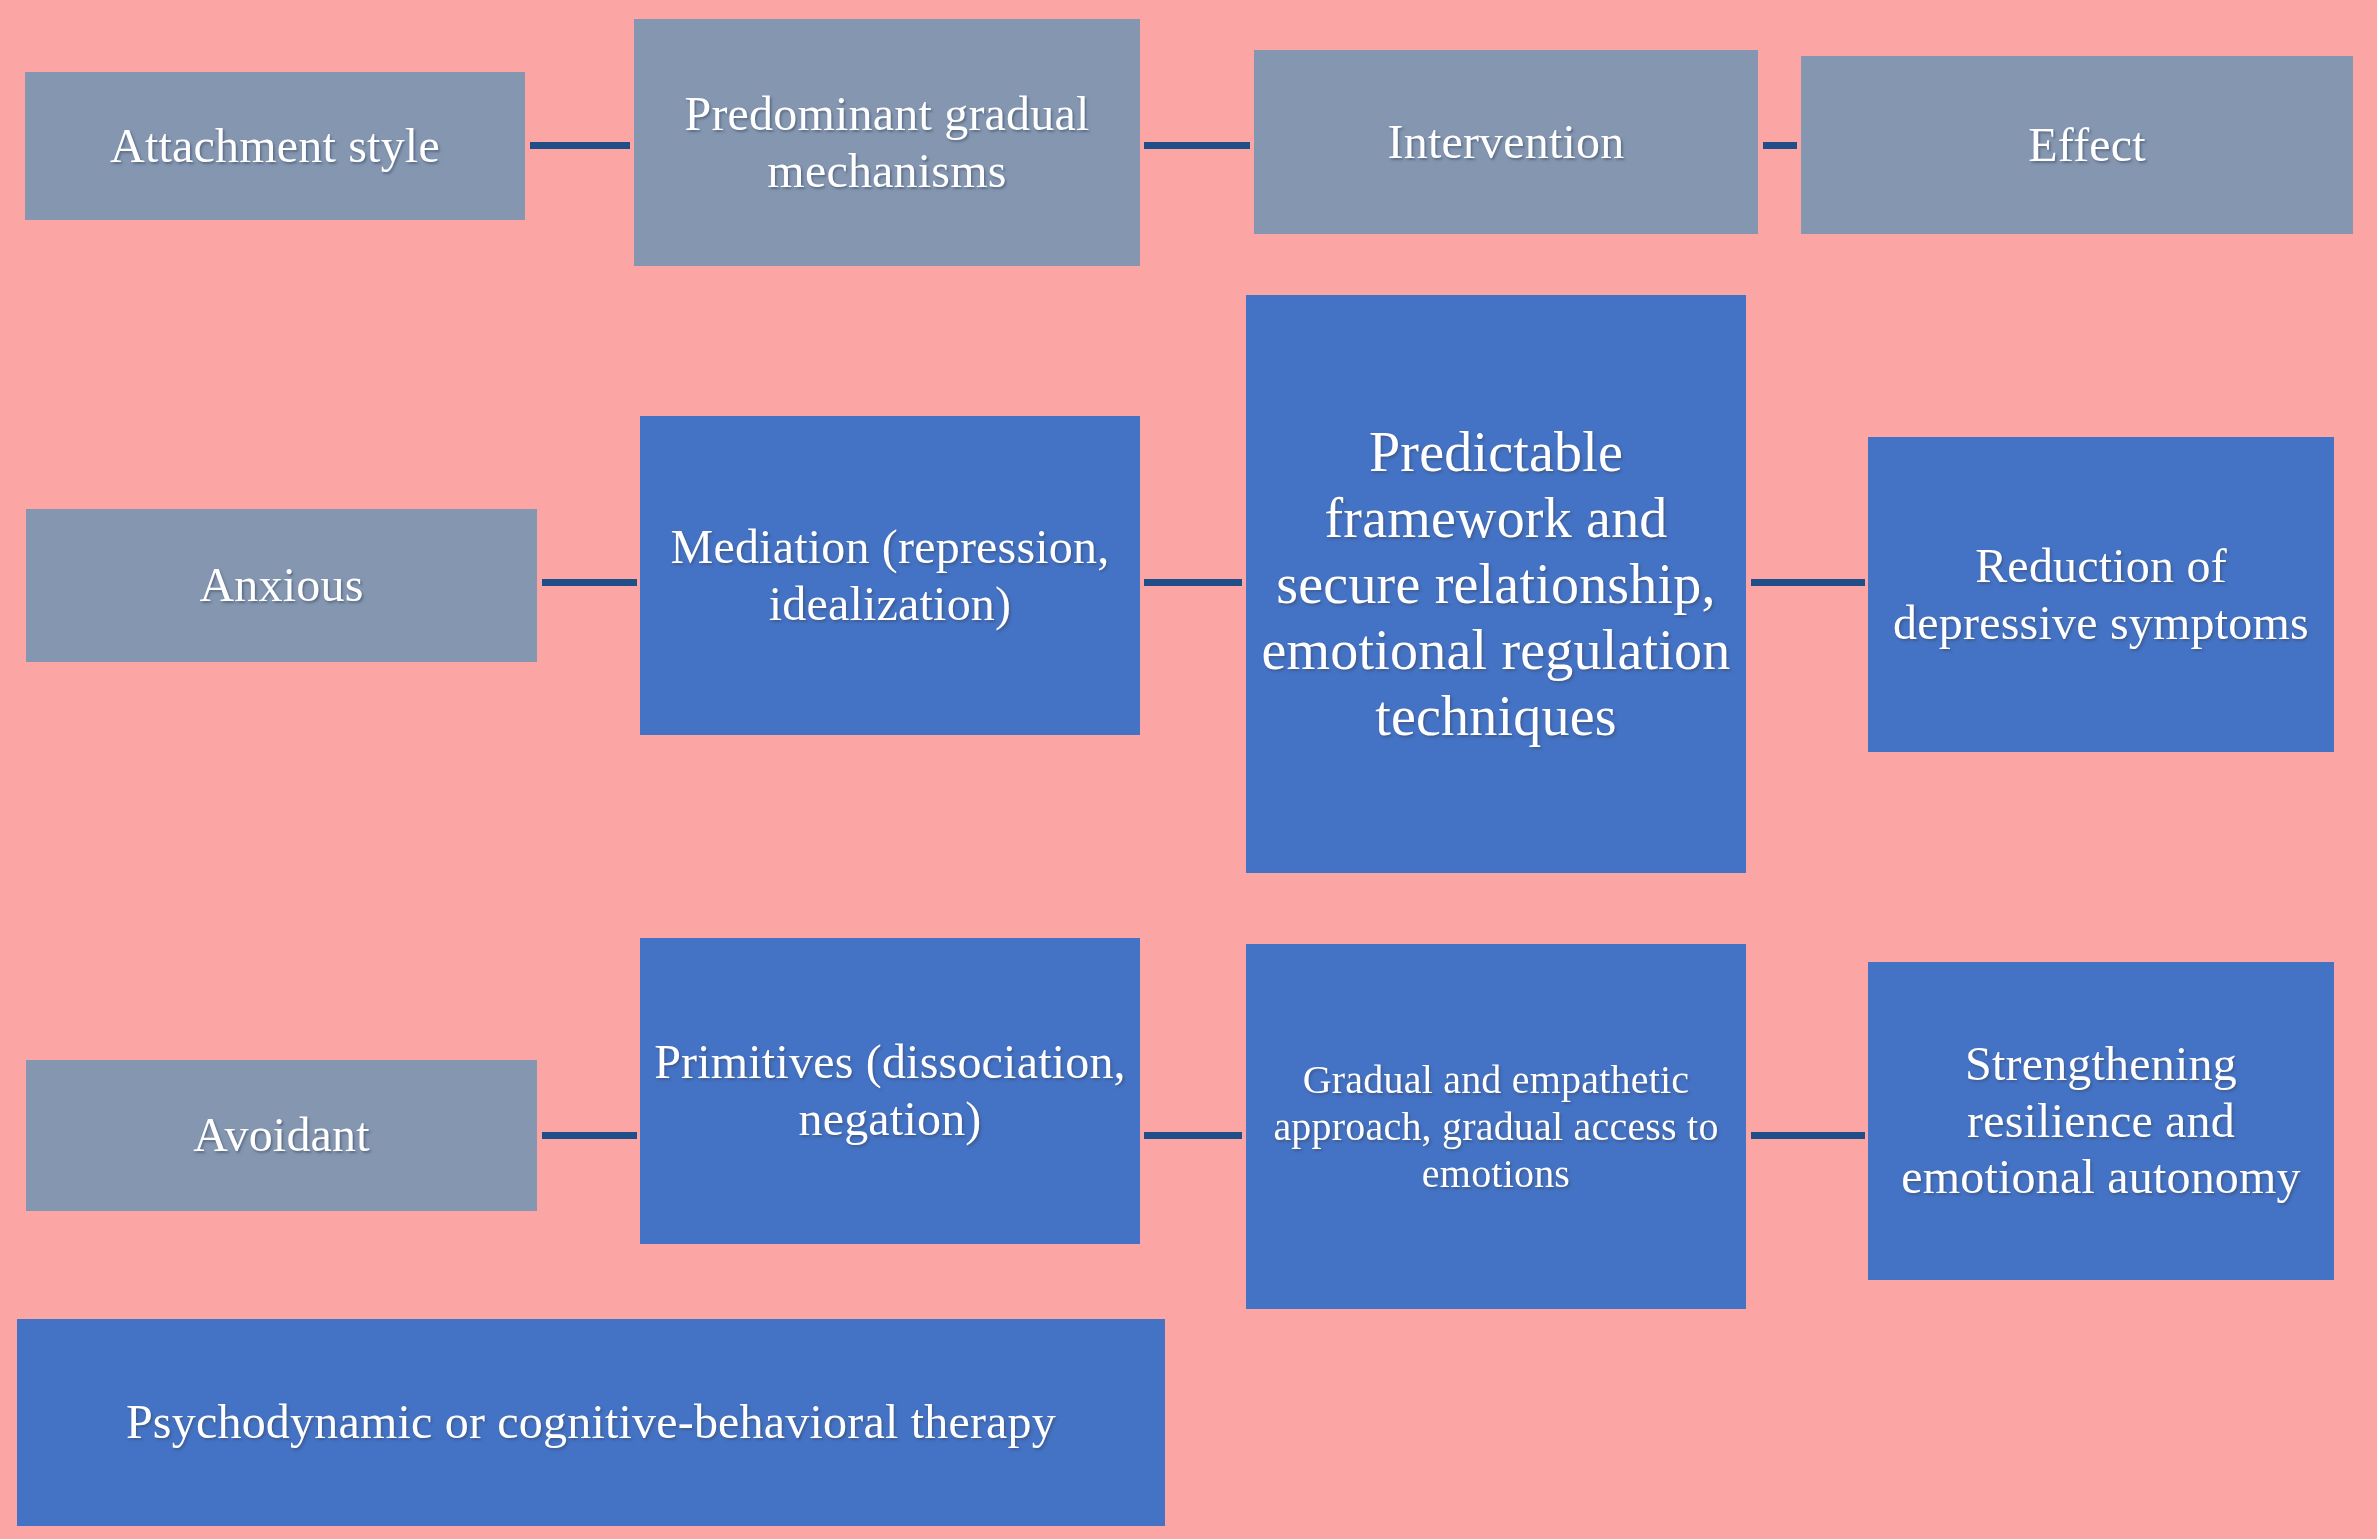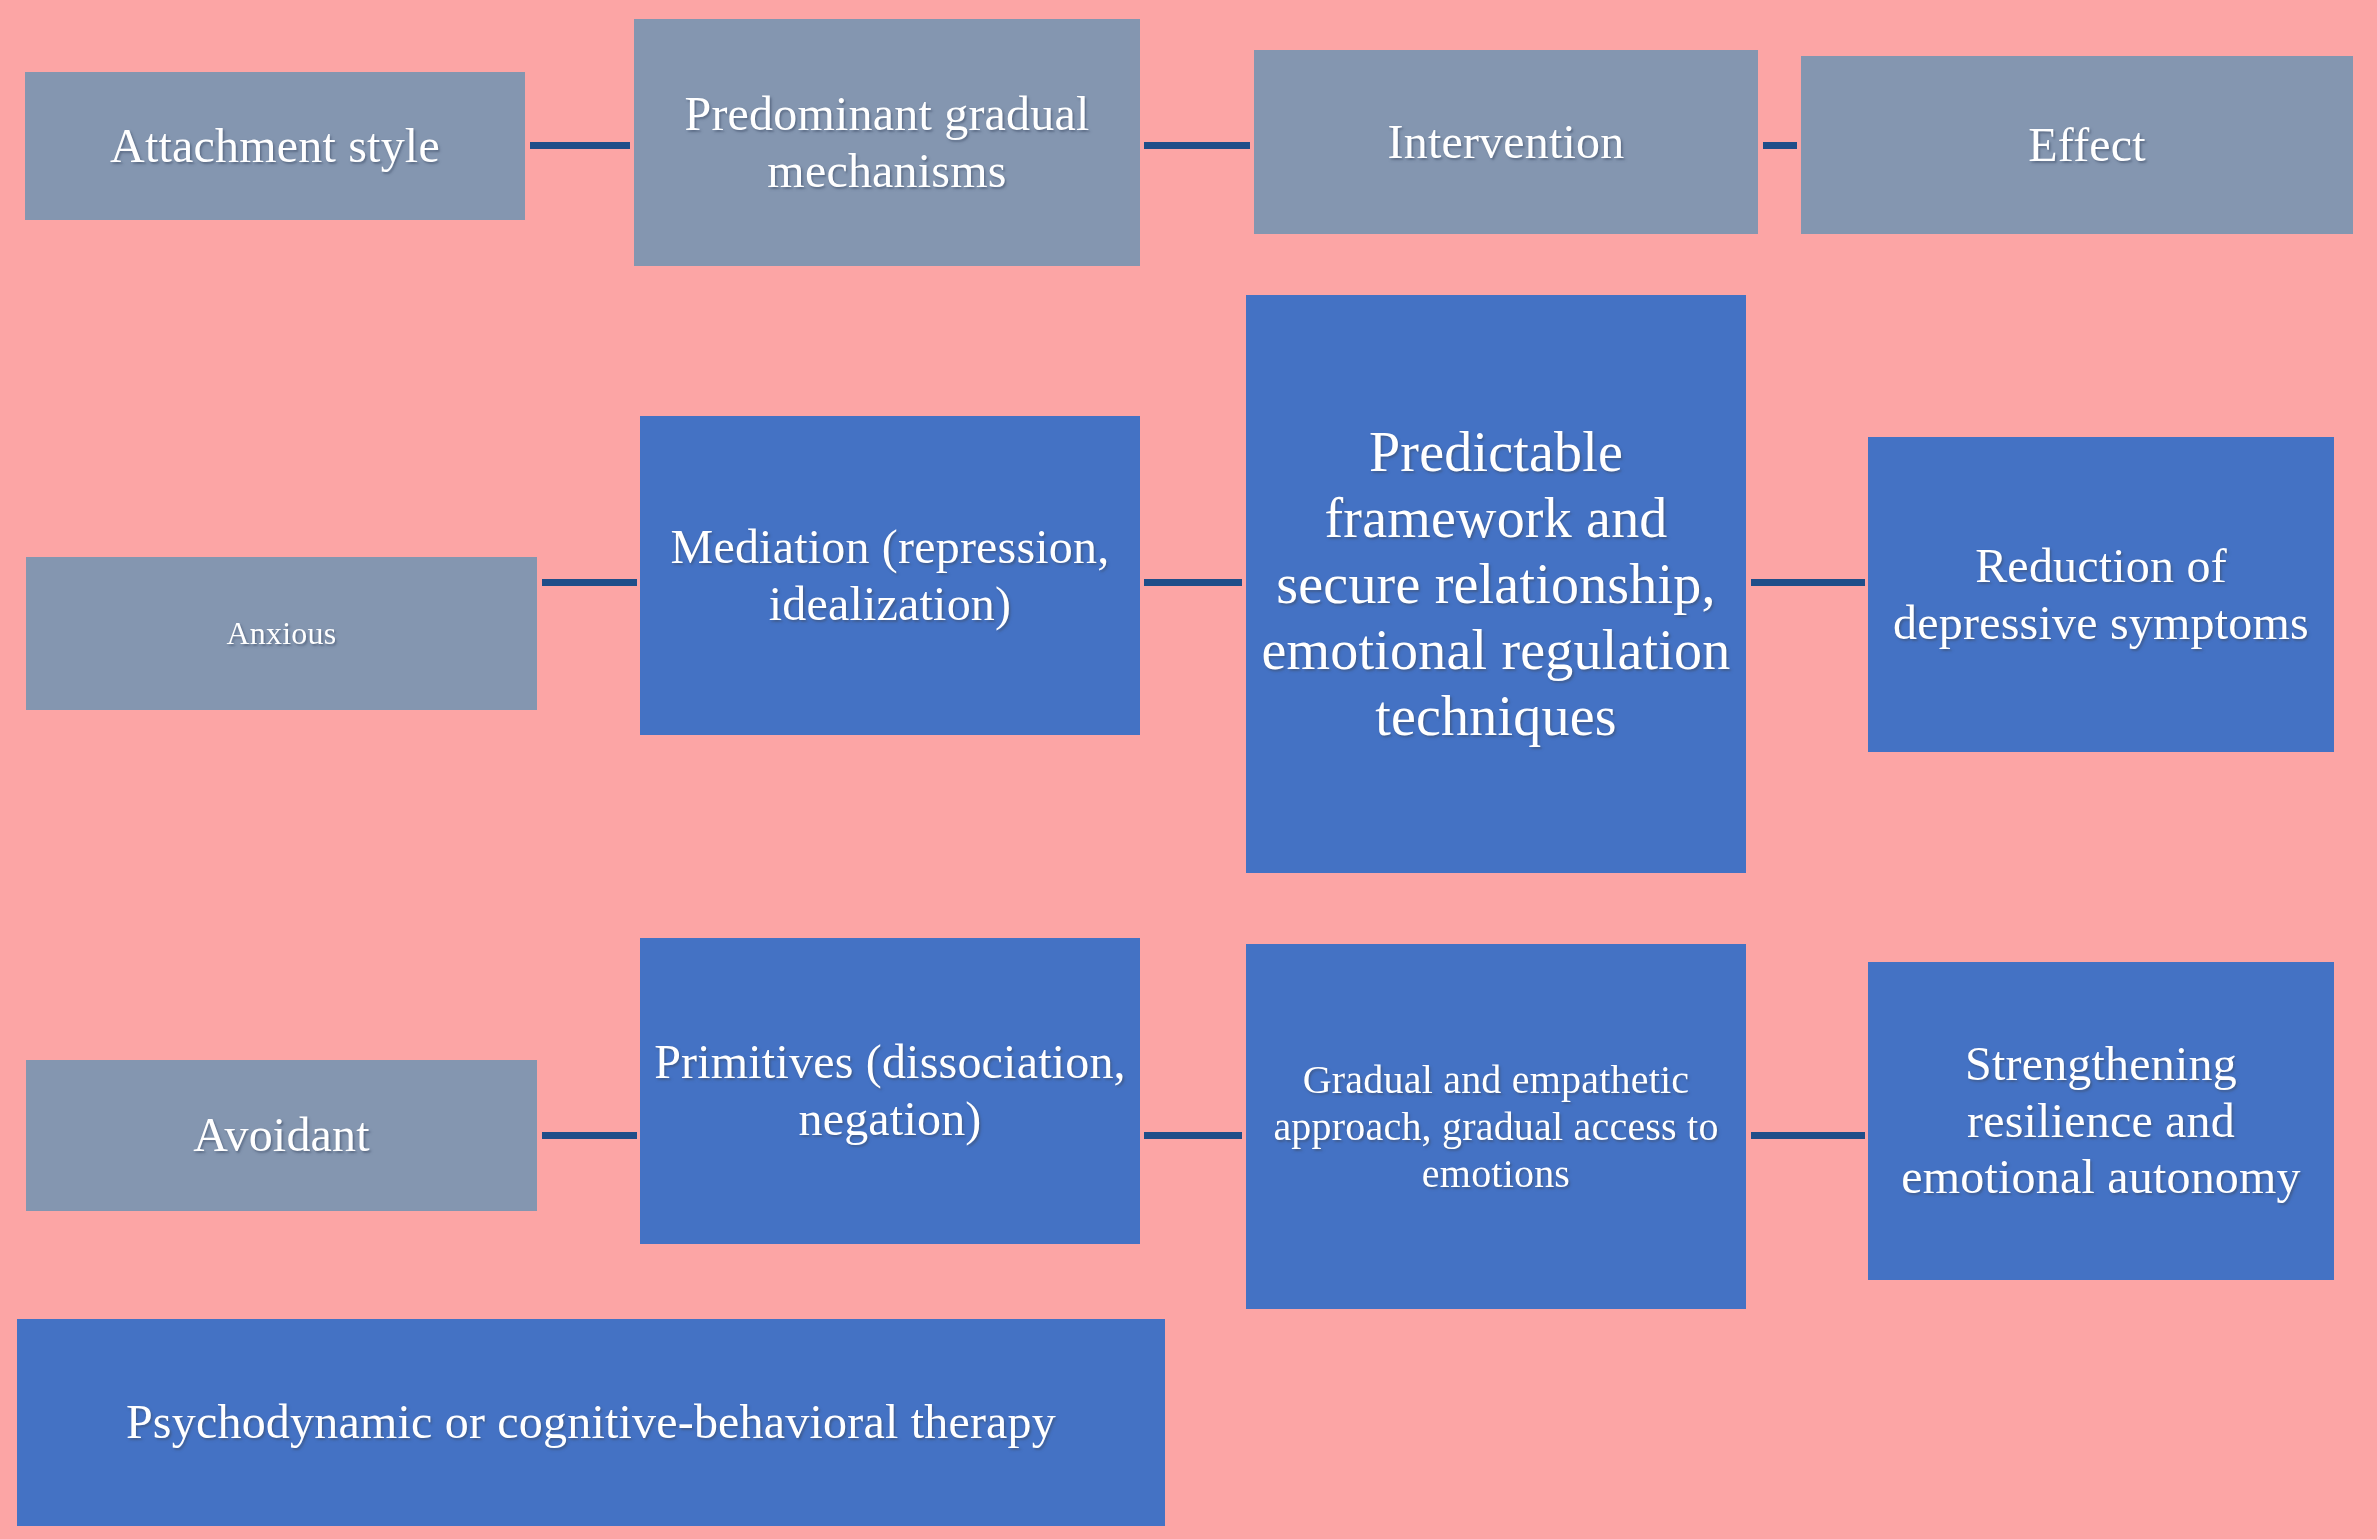--- a/index.html
+++ b/index.html
@@ -44,21 +44,21 @@
   .b-attachment  { left: 25px;  top: 72px;   width: 500px; height: 148px; font-size: 48px; }
   .b-predominant { left: 634px; top: 19px;   width: 506px; height: 247px; font-size: 48px; }
   .b-intervention{ left: 1254px;top: 50px;   width: 504px; height: 184px; font-size: 48px; }
   .b-effect      { left: 1801px;top: 56px;   width: 552px; height: 178px; font-size: 48px; padding-left: 28px; }
 
   .c-h1 { left: 530px;  top: 142px; width: 100px; }
   .c-h2 { left: 1144px; top: 142px; width: 106px; }
   .c-h3 { left: 1763px; top: 142px; width: 34px;  }
 
   
-  .b-anxious     { left: 26px;  top: 509px;  width: 511px; height: 153px; font-size: 32px; margin-top: 48px; }
+  .b-anxious     { left: 26px;  top: 509px;  width: 511px; height: 153px; font-size: 48px; }
   .b-mediation   { left: 640px; top: 416px;  width: 500px; height: 319px; font-size: 48px; }
   .b-predictable { left: 1246px;top: 295px;  width: 500px; height: 578px; font-size: 56px; }
   .b-reduction   { left: 1868px;top: 437px;  width: 466px; height: 315px; font-size: 48px; }
 
   .c-a1 { left: 542px;  top: 579px; width: 95px; }
   .c-a2 { left: 1144px; top: 579px; width: 98px; }
   .c-a3 { left: 1751px; top: 579px; width: 114px; }
 
   
   .b-avoidant      { left: 26px;  top: 1060px; width: 511px; height: 151px; font-size: 48px; }

